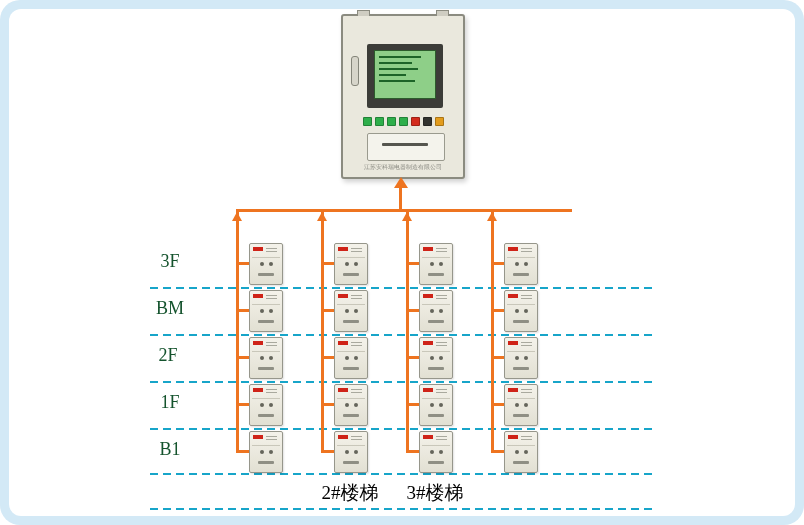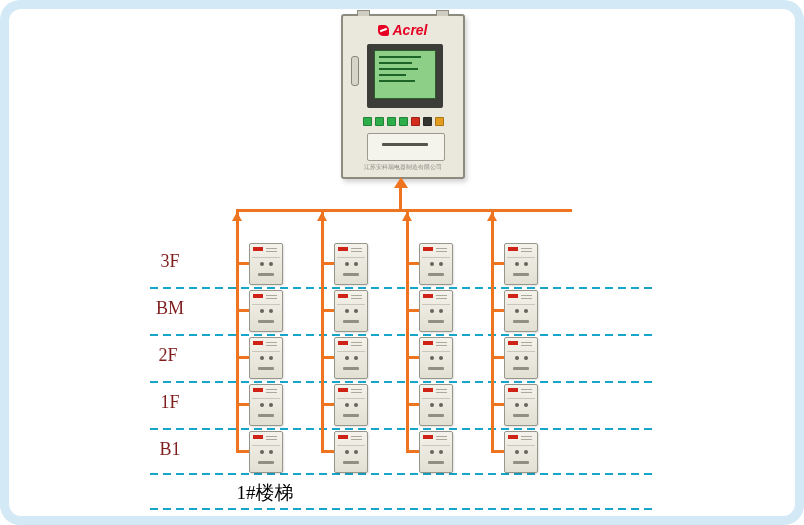--- a/index.html
+++ b/index.html
@@ -60,38 +60,34 @@
             border:1px solid #96968b; border-radius:2px;
             box-shadow:1px 1px 2px rgba(0,0,0,0.12); }
   .dev-tag  { position:absolute; left:3px; top:3px; width:10px; height:4px; background:#cf2318; }
   .dev-line { position:absolute; left:16px; width:11px; height:1px; background:#a9a99e; }
   .dev-mid  { position:absolute; left:2px; right:2px; top:13px; height:1px; background:#c9c7ba; }
   .dev-dots { position:absolute; top:18px; left:0; right:0; display:flex; justify-content:center; gap:5px; }
   .dev-dot  { width:4px; height:4px; border-radius:50%; background:#65655b; }
   .dev-slot { position:absolute; left:8px; top:29px; width:16px; height:3px;
               background:#8f8f84; border-radius:1px; }
   
-  .floor-label { position:absolute; width:48px; text-align:center; color:#7f1d1d;
+  .floor-label { position:absolute; width:48px; text-align:center; color:#14532d;
                  font-family:"Liberation Serif", serif; font-size:18px; }
   .stair-label { position:absolute; width:96px; text-align:center; color:#000;
                  font-family:"Liberation Serif", serif; font-size:19px; }
 </style>
 </head>
 <body>
 
 <div class="frame" id="frame">
   <div class="canvas"></div>
 
   <div class="cabinet">
     <div class="tab tab-l"></div>
     <div class="tab tab-r"></div>
-    <div class="logo-row">
-      <span class="logo-icon"></span>
-      <span class="brand">Acrel</span>
-    </div>
     <div class="handle"></div>
     <div class="bezel">
       <div class="lcd">
         <div class="lcd-line" style="top:5px;width:70%;"></div>
         <div class="lcd-line" style="top:11px;width:55%;"></div>
         <div class="lcd-line" style="top:17px;width:65%;"></div>
         <div class="lcd-line" style="top:23px;width:45%;"></div>
         <div class="lcd-line" style="top:29px;width:60%;"></div>
       </div>
     </div>
@@ -364,14 +360,15 @@
         <div class="dev-dot"></div>
         <div class="dev-dot"></div>
       </div>
       <div class="dev-slot"></div>
     </div>
     <div class="floor-label" style="left: 146px; top: 251px;">3F</div>
     <div class="floor-label" style="left: 146px; top: 298px;">BM</div>
     <div class="floor-label" style="left: 144px; top: 345px;">2F</div>
     <div class="floor-label" style="left: 146px; top: 392px;">1F</div>
     <div class="floor-label" style="left: 146px; top: 439px;">B1</div>
-    <div class="stair-label" style="left: 217px; top: 480px;">1#楼梯</div>
+    <div class="stair-label" style="left: 302px; top: 480px;">2#楼梯</div>
+    <div class="stair-label" style="left: 387px; top: 480px;">3#楼梯</div>
   </div>
 
 </body></html>

